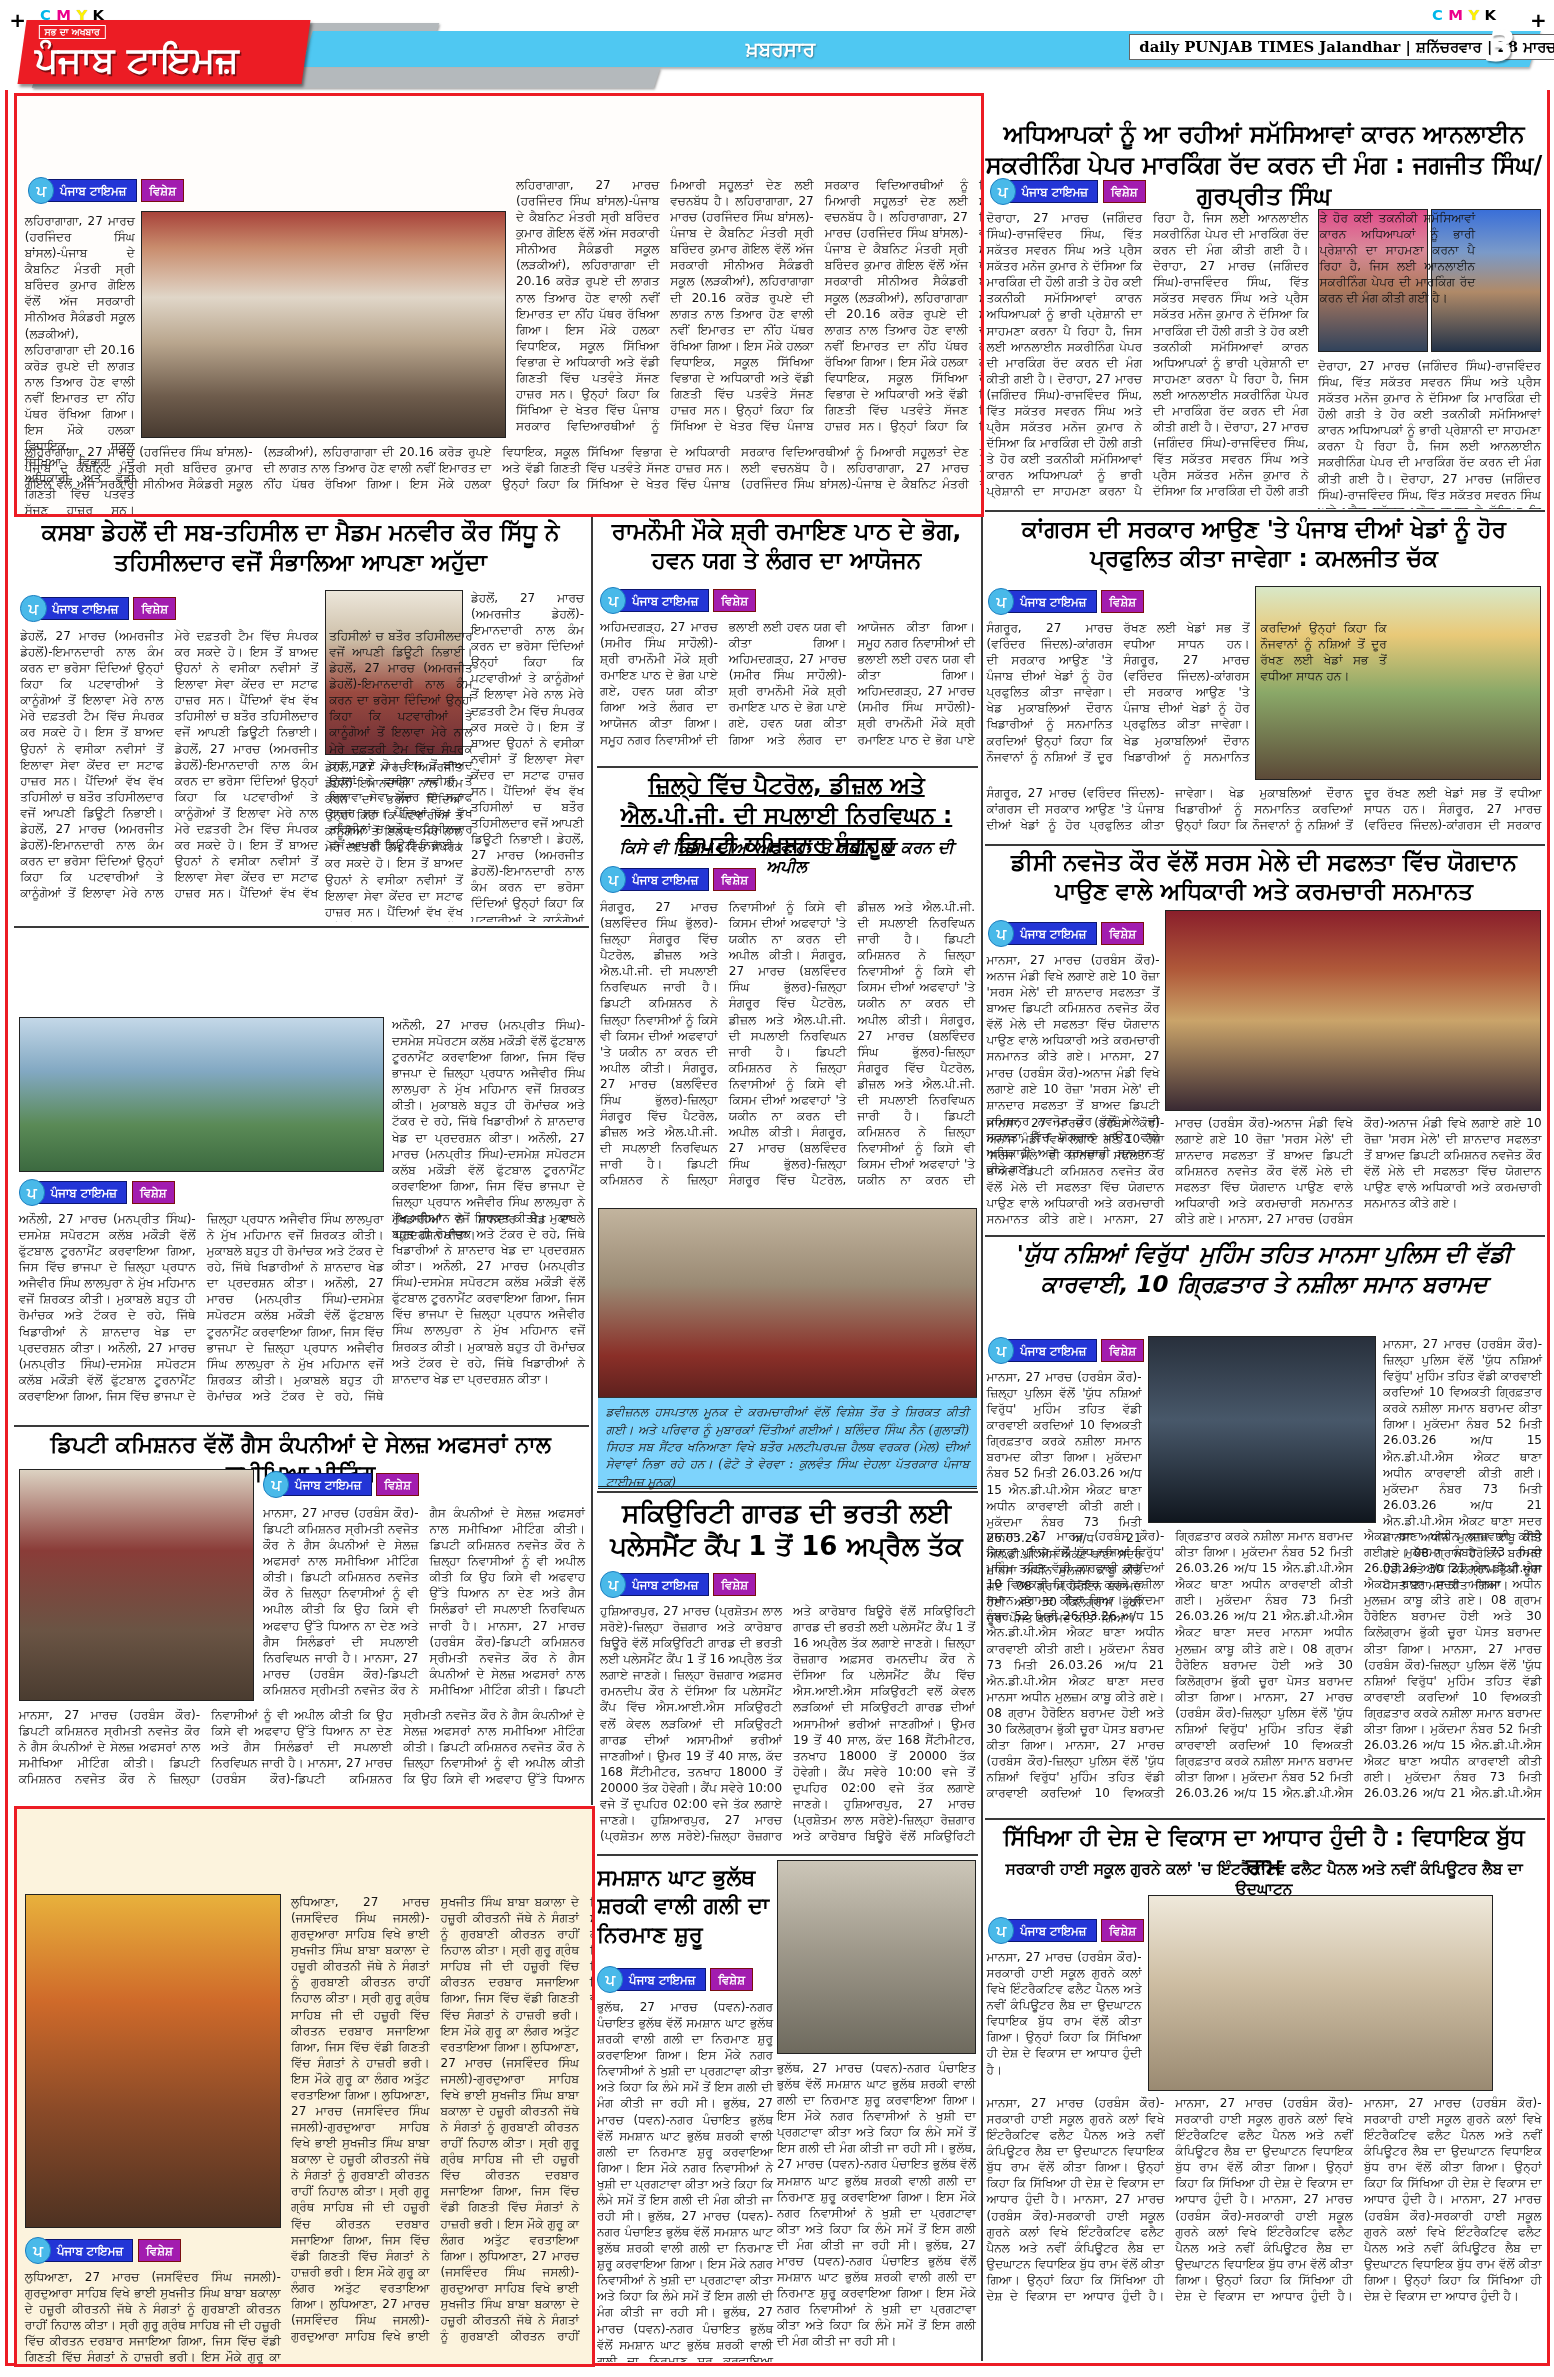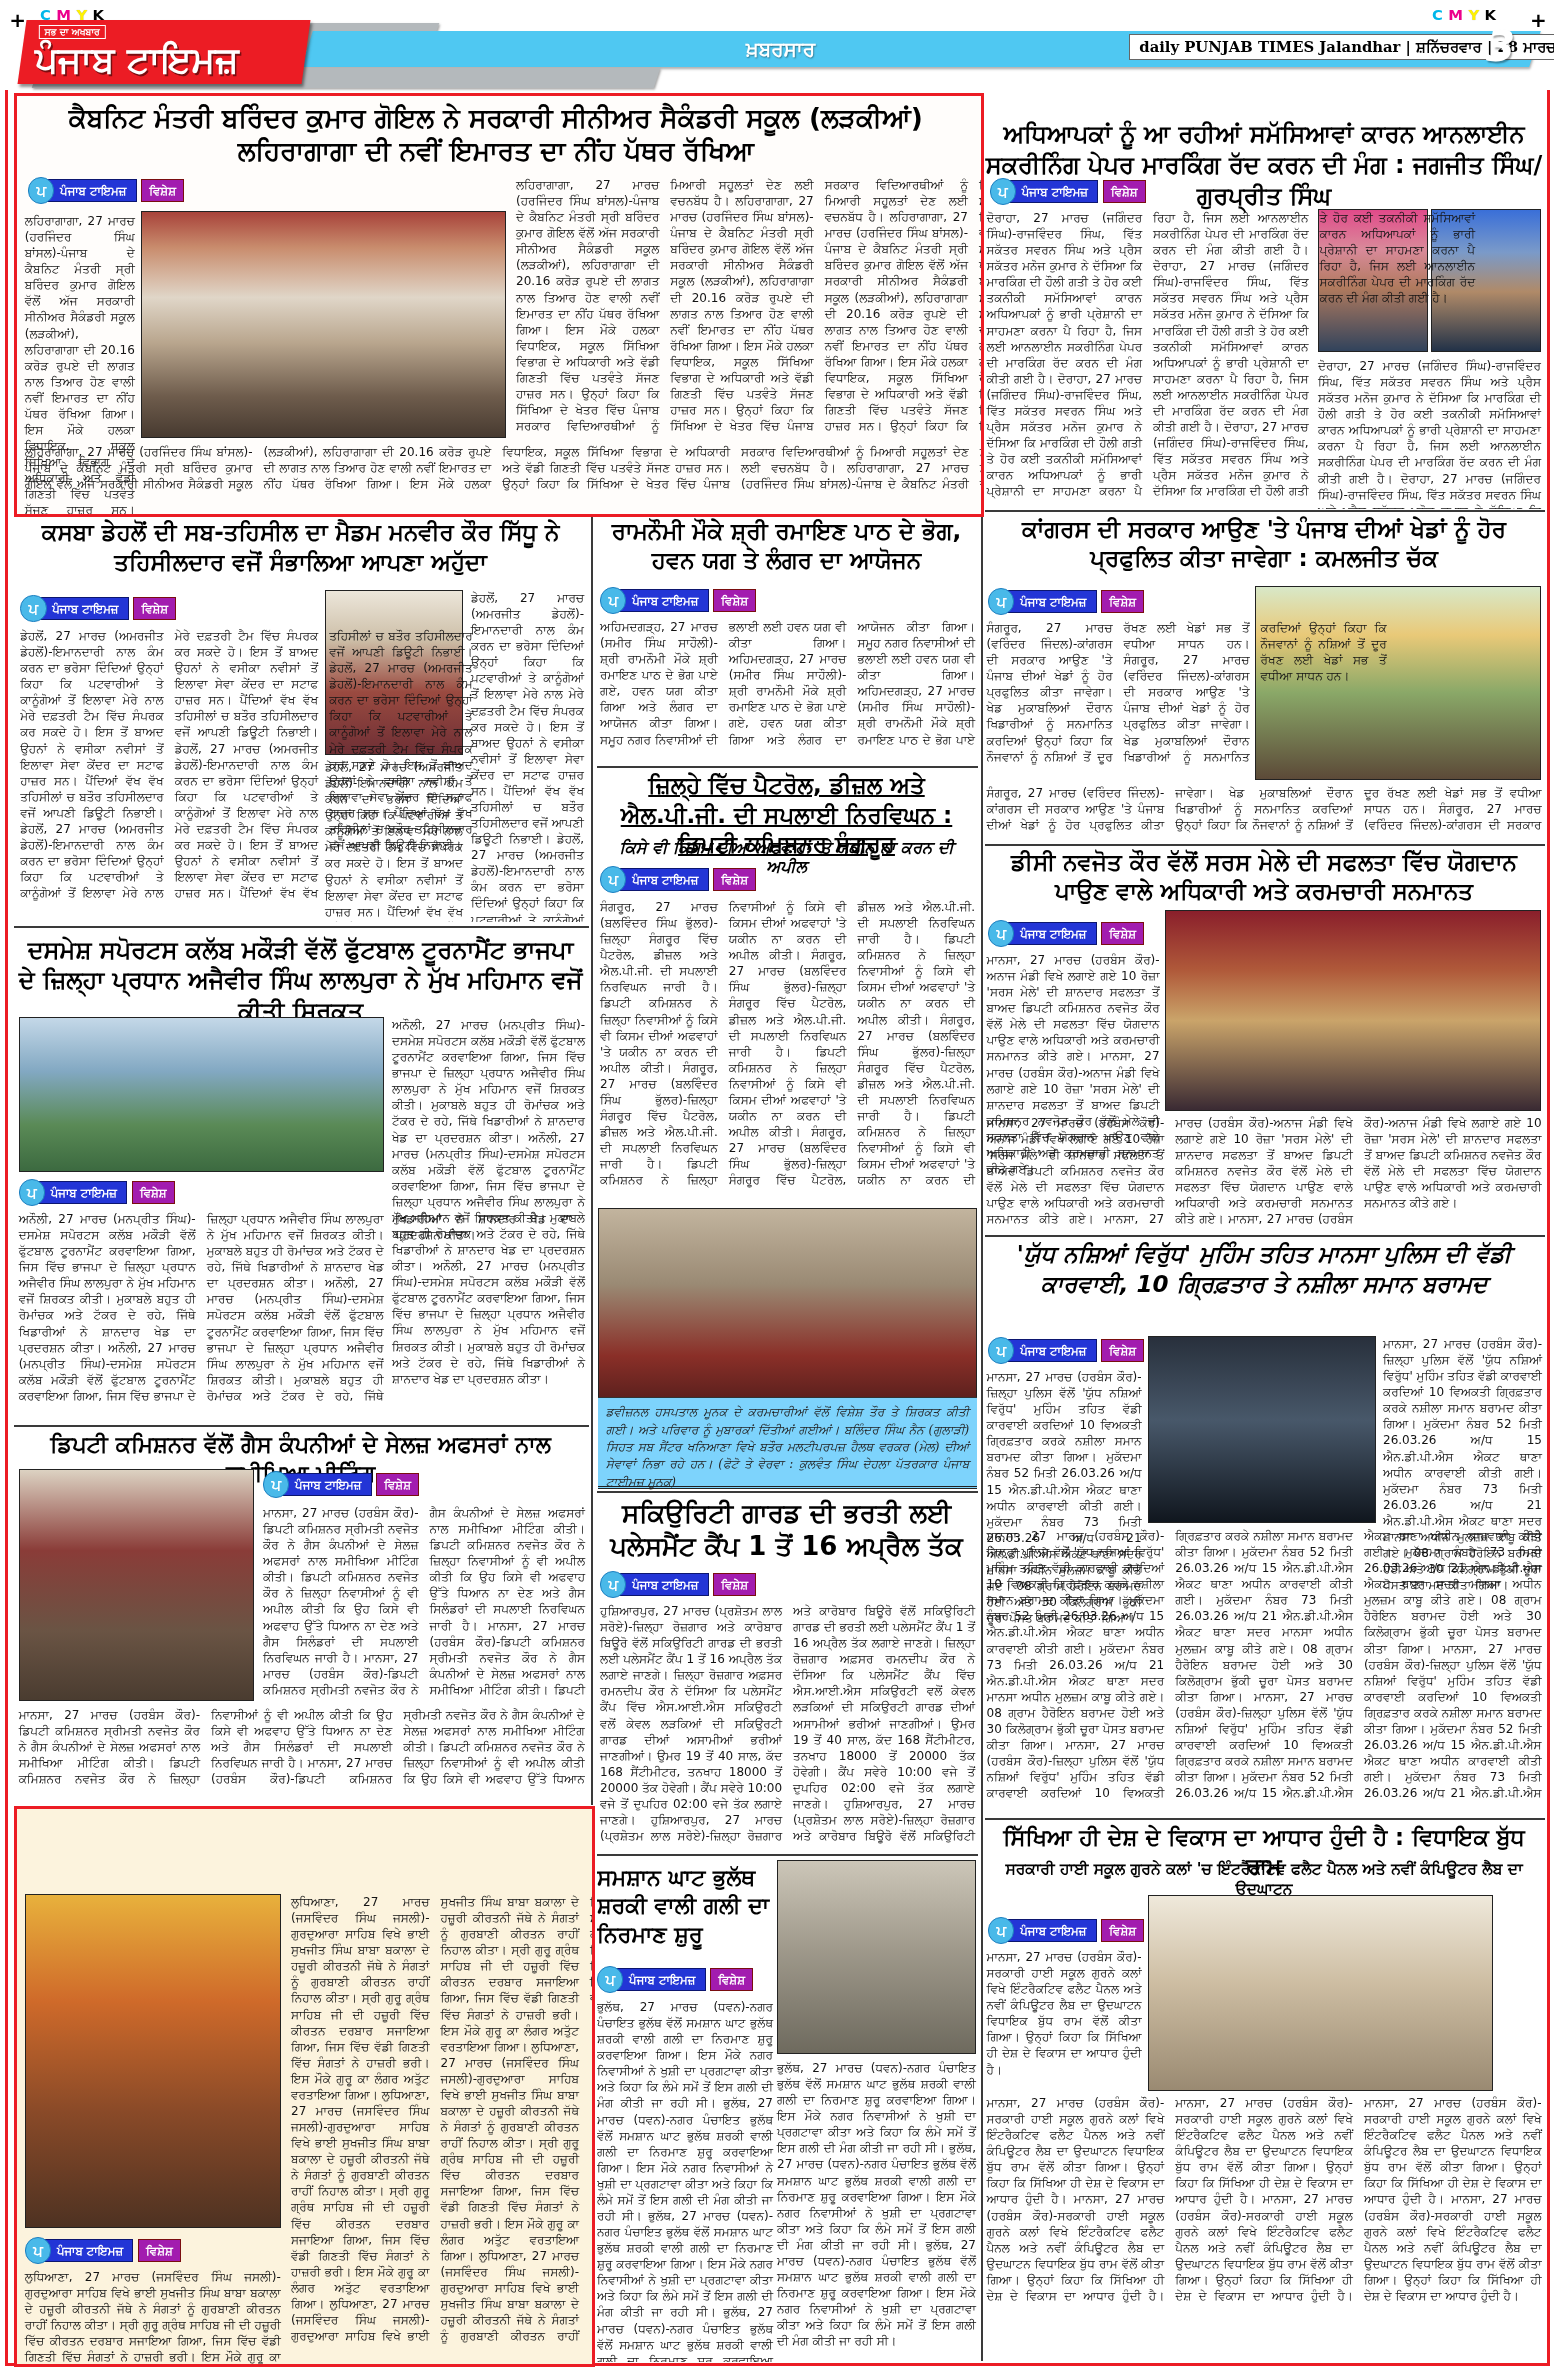--- a/index.html
+++ b/index.html
@@ -100,21 +100,20 @@
   <div class="hdiv" style="left:985px;top:844px;width:560px;"></div>
   <div class="hdiv" style="left:985px;top:1235px;width:560px;"></div>
   <div class="hdiv" style="left:985px;top:1818px;width:560px;"></div>
   <div class="hdiv" style="left:597px;top:766px;width:381px;"></div>
   <div class="hdiv" style="left:597px;top:1491px;width:381px;"></div>
   <div class="hdiv" style="left:597px;top:1854px;width:381px;"></div>
   <div class="hdiv" style="left:14px;top:926px;width:575px;"></div>
   <div class="hdiv" style="left:14px;top:1425px;width:575px;"></div>
 
   <div class="article lead-box" style="left:14px;top:93px;width:964px;height:418px;">
-    <div class="abs headline h34" style="left:7.8px;top:4.7px;width:942px;">ਕੈਬਨਿਟ ਮੰਤਰੀ ਬਰਿੰਦਰ ਕੁਮਾਰ ਗੋਇਲ ਨੇ ਸਰਕਾਰੀ ਸੀਨੀਅਰ ਸੈਕੰਡਰੀ ਸਕੂਲ (ਲੜਕੀਆਂ) ਲਹਿਰਾਗਾਗਾ ਦੀ ਨਵੀਂ ਇਮਾਰਤ ਦਾ ਨੀਂਹ ਪੱਥਰ ਰੱਖਿਆ</div>
     <div class="pt-badge" style="left:11px;top:82px;">
       <span class="circ">ਪ</span>
       <span class="paper">ਪੰਜਾਬ ਟਾਇਮਜ਼</span>
       <span class="special">ਵਿਸ਼ੇਸ਼</span>
     </div>
     <div class="photo ph-foundation" style="left:124px;top:115px;width:365px;height:227px;"></div>
     <div class="abs body-text" style="left:7.8px;top:117px;width:110px;height:224px;">ਲਹਿਰਾਗਾਗਾ, 27 ਮਾਰਚ (ਹਰਜਿੰਦਰ ਸਿੰਘ ਬਾਂਸਲ)-ਪੰਜਾਬ ਦੇ ਕੈਬਨਿਟ ਮੰਤਰੀ ਸ੍ਰੀ ਬਰਿੰਦਰ ਕੁਮਾਰ ਗੋਇਲ ਵੱਲੋਂ ਅੱਜ ਸਰਕਾਰੀ ਸੀਨੀਅਰ ਸੈਕੰਡਰੀ ਸਕੂਲ (ਲੜਕੀਆਂ), ਲਹਿਰਾਗਾਗਾ ਦੀ 20.16 ਕਰੋੜ ਰੁਪਏ ਦੀ ਲਾਗਤ ਨਾਲ ਤਿਆਰ ਹੋਣ ਵਾਲੀ ਨਵੀਂ ਇਮਾਰਤ ਦਾ ਨੀਂਹ ਪੱਥਰ ਰੱਖਿਆ ਗਿਆ। ਇਸ ਮੌਕੇ ਹਲਕਾ ਵਿਧਾਇਕ, ਸਕੂਲ ਸਿੱਖਿਆ ਵਿਭਾਗ ਦੇ ਅਧਿਕਾਰੀ ਅਤੇ ਵੱਡੀ ਗਿਣਤੀ ਵਿੱਚ ਪਤਵੰਤੇ ਸੱਜਣ ਹਾਜ਼ਰ ਸਨ। ਉਨ੍ਹਾਂ ਕਿਹਾ ਕਿ ਸਿੱਖਿਆ ਦੇ ਖੇਤਰ ਵਿੱਚ ਪੰਜਾਬ ਸਰਕਾਰ ਵਿਦਿਆਰਥੀਆਂ ਨੂੰ ਮਿਆਰੀ ਸਹੂਲਤਾਂ ਦੇਣ ਲਈ ਵਚਨਬੱਧ ਹੈ। </div>
     <div class="abs body-text cols-3" style="left:499px;top:81px;width:452px;height:261px;">ਲਹਿਰਾਗਾਗਾ, 27 ਮਾਰਚ (ਹਰਜਿੰਦਰ ਸਿੰਘ ਬਾਂਸਲ)-ਪੰਜਾਬ ਦੇ ਕੈਬਨਿਟ ਮੰਤਰੀ ਸ੍ਰੀ ਬਰਿੰਦਰ ਕੁਮਾਰ ਗੋਇਲ ਵੱਲੋਂ ਅੱਜ ਸਰਕਾਰੀ ਸੀਨੀਅਰ ਸੈਕੰਡਰੀ ਸਕੂਲ (ਲੜਕੀਆਂ), ਲਹਿਰਾਗਾਗਾ ਦੀ 20.16 ਕਰੋੜ ਰੁਪਏ ਦੀ ਲਾਗਤ ਨਾਲ ਤਿਆਰ ਹੋਣ ਵਾਲੀ ਨਵੀਂ ਇਮਾਰਤ ਦਾ ਨੀਂਹ ਪੱਥਰ ਰੱਖਿਆ ਗਿਆ। ਇਸ ਮੌਕੇ ਹਲਕਾ ਵਿਧਾਇਕ, ਸਕੂਲ ਸਿੱਖਿਆ ਵਿਭਾਗ ਦੇ ਅਧਿਕਾਰੀ ਅਤੇ ਵੱਡੀ ਗਿਣਤੀ ਵਿੱਚ ਪਤਵੰਤੇ ਸੱਜਣ ਹਾਜ਼ਰ ਸਨ। ਉਨ੍ਹਾਂ ਕਿਹਾ ਕਿ ਸਿੱਖਿਆ ਦੇ ਖੇਤਰ ਵਿੱਚ ਪੰਜਾਬ ਸਰਕਾਰ ਵਿਦਿਆਰਥੀਆਂ ਨੂੰ ਮਿਆਰੀ ਸਹੂਲਤਾਂ ਦੇਣ ਲਈ ਵਚਨਬੱਧ ਹੈ। ਲਹਿਰਾਗਾਗਾ, 27 ਮਾਰਚ (ਹਰਜਿੰਦਰ ਸਿੰਘ ਬਾਂਸਲ)-ਪੰਜਾਬ ਦੇ ਕੈਬਨਿਟ ਮੰਤਰੀ ਸ੍ਰੀ ਬਰਿੰਦਰ ਕੁਮਾਰ ਗੋਇਲ ਵੱਲੋਂ ਅੱਜ ਸਰਕਾਰੀ ਸੀਨੀਅਰ ਸੈਕੰਡਰੀ ਸਕੂਲ (ਲੜਕੀਆਂ), ਲਹਿਰਾਗਾਗਾ ਦੀ 20.16 ਕਰੋੜ ਰੁਪਏ ਦੀ ਲਾਗਤ ਨਾਲ ਤਿਆਰ ਹੋਣ ਵਾਲੀ ਨਵੀਂ ਇਮਾਰਤ ਦਾ ਨੀਂਹ ਪੱਥਰ ਰੱਖਿਆ ਗਿਆ। ਇਸ ਮੌਕੇ ਹਲਕਾ ਵਿਧਾਇਕ, ਸਕੂਲ ਸਿੱਖਿਆ ਵਿਭਾਗ ਦੇ ਅਧਿਕਾਰੀ ਅਤੇ ਵੱਡੀ ਗਿਣਤੀ ਵਿੱਚ ਪਤਵੰਤੇ ਸੱਜਣ ਹਾਜ਼ਰ ਸਨ। ਉਨ੍ਹਾਂ ਕਿਹਾ ਕਿ ਸਿੱਖਿਆ ਦੇ ਖੇਤਰ ਵਿੱਚ ਪੰਜਾਬ ਸਰਕਾਰ ਵਿਦਿਆਰਥੀਆਂ ਨੂੰ ਮਿਆਰੀ ਸਹੂਲਤਾਂ ਦੇਣ ਲਈ ਵਚਨਬੱਧ ਹੈ। ਲਹਿਰਾਗਾਗਾ, 27 ਮਾਰਚ (ਹਰਜਿੰਦਰ ਸਿੰਘ ਬਾਂਸਲ)-ਪੰਜਾਬ ਦੇ ਕੈਬਨਿਟ ਮੰਤਰੀ ਸ੍ਰੀ ਬਰਿੰਦਰ ਕੁਮਾਰ ਗੋਇਲ ਵੱਲੋਂ ਅੱਜ ਸਰਕਾਰੀ ਸੀਨੀਅਰ ਸੈਕੰਡਰੀ ਸਕੂਲ (ਲੜਕੀਆਂ), ਲਹਿਰਾਗਾਗਾ ਦੀ 20.16 ਕਰੋੜ ਰੁਪਏ ਦੀ ਲਾਗਤ ਨਾਲ ਤਿਆਰ ਹੋਣ ਵਾਲੀ ਨਵੀਂ ਇਮਾਰਤ ਦਾ ਨੀਂਹ ਪੱਥਰ ਰੱਖਿਆ ਗਿਆ। ਇਸ ਮੌਕੇ ਹਲਕਾ ਵਿਧਾਇਕ, ਸਕੂਲ ਸਿੱਖਿਆ ਵਿਭਾਗ ਦੇ ਅਧਿਕਾਰੀ ਅਤੇ ਵੱਡੀ ਗਿਣਤੀ ਵਿੱਚ ਪਤਵੰਤੇ ਸੱਜਣ ਹਾਜ਼ਰ ਸਨ। ਉਨ੍ਹਾਂ ਕਿਹਾ ਕਿ ਸਿੱਖਿਆ ਦੇ ਖੇਤਰ ਵਿੱਚ ਪੰਜਾਬ ਸਰਕਾਰ ਵਿਦਿਆਰਥੀਆਂ ਨੂੰ ਮਿਆਰੀ ਸਹੂਲਤਾਂ ਦੇਣ ਲਈ ਵਚਨਬੱਧ ਹੈ। ਲਹਿਰਾਗਾਗਾ, 27 ਮਾਰਚ (ਹਰਜਿੰਦਰ ਸਿੰਘ ਬਾਂਸਲ)-ਪੰਜਾਬ ਦੇ ਕੈਬਨਿਟ ਮੰਤਰੀ ਸ੍ਰੀ ਬਰਿੰਦਰ ਕੁਮਾਰ ਗੋਇਲ ਵੱਲੋਂ ਅੱਜ ਸਰਕਾਰੀ ਸੀਨੀਅਰ ਸੈਕੰਡਰੀ ਸਕੂਲ (ਲੜਕੀਆਂ), ਲਹਿਰਾਗਾਗਾ ਦੀ 20.16 ਕਰੋੜ ਰੁਪਏ ਦੀ ਲਾਗਤ ਨਾਲ ਤਿਆਰ ਹੋਣ ਵਾਲੀ ਨਵੀਂ ਇਮਾਰਤ ਦਾ ਨੀਂਹ ਪੱਥਰ ਰੱਖਿਆ ਗਿਆ। ਇਸ ਮੌਕੇ ਹਲਕਾ ਵਿਧਾਇਕ, ਸਕੂਲ ਸਿੱਖਿਆ ਵਿਭਾਗ ਦੇ ਅਧਿਕਾਰੀ ਅਤੇ ਵੱਡੀ ਗਿਣਤੀ ਵਿੱਚ ਪਤਵੰਤੇ ਸੱਜਣ ਹਾਜ਼ਰ ਸਨ। ਉਨ੍ਹਾਂ ਕਿਹਾ ਕਿ ਸਿੱਖਿਆ ਦੇ ਖੇਤਰ ਵਿੱਚ ਪੰਜਾਬ ਸਰਕਾਰ ਵਿਦਿਆਰਥੀਆਂ ਨੂੰ ਮਿਆਰੀ ਸਹੂਲਤਾਂ ਦੇਣ ਲਈ ਵਚਨਬੱਧ ਹੈ। </div>
     <div class="abs body-text cols-4" style="left:7.8px;top:348px;width:944px;height:62px;">ਲਹਿਰਾਗਾਗਾ, 27 ਮਾਰਚ (ਹਰਜਿੰਦਰ ਸਿੰਘ ਬਾਂਸਲ)-ਪੰਜਾਬ ਦੇ ਕੈਬਨਿਟ ਮੰਤਰੀ ਸ੍ਰੀ ਬਰਿੰਦਰ ਕੁਮਾਰ ਗੋਇਲ ਵੱਲੋਂ ਅੱਜ ਸਰਕਾਰੀ ਸੀਨੀਅਰ ਸੈਕੰਡਰੀ ਸਕੂਲ (ਲੜਕੀਆਂ), ਲਹਿਰਾਗਾਗਾ ਦੀ 20.16 ਕਰੋੜ ਰੁਪਏ ਦੀ ਲਾਗਤ ਨਾਲ ਤਿਆਰ ਹੋਣ ਵਾਲੀ ਨਵੀਂ ਇਮਾਰਤ ਦਾ ਨੀਂਹ ਪੱਥਰ ਰੱਖਿਆ ਗਿਆ। ਇਸ ਮੌਕੇ ਹਲਕਾ ਵਿਧਾਇਕ, ਸਕੂਲ ਸਿੱਖਿਆ ਵਿਭਾਗ ਦੇ ਅਧਿਕਾਰੀ ਅਤੇ ਵੱਡੀ ਗਿਣਤੀ ਵਿੱਚ ਪਤਵੰਤੇ ਸੱਜਣ ਹਾਜ਼ਰ ਸਨ। ਉਨ੍ਹਾਂ ਕਿਹਾ ਕਿ ਸਿੱਖਿਆ ਦੇ ਖੇਤਰ ਵਿੱਚ ਪੰਜਾਬ ਸਰਕਾਰ ਵਿਦਿਆਰਥੀਆਂ ਨੂੰ ਮਿਆਰੀ ਸਹੂਲਤਾਂ ਦੇਣ ਲਈ ਵਚਨਬੱਧ ਹੈ। ਲਹਿਰਾਗਾਗਾ, 27 ਮਾਰਚ (ਹਰਜਿੰਦਰ ਸਿੰਘ ਬਾਂਸਲ)-ਪੰਜਾਬ ਦੇ ਕੈਬਨਿਟ ਮੰਤਰੀ ਸ੍ਰੀ ਬਰਿੰਦਰ ਕੁਮਾਰ ਗੋਇਲ ਵੱਲੋਂ ਅੱਜ ਸਰਕਾਰੀ ਸੀਨੀਅਰ ਸੈਕੰਡਰੀ ਸਕੂਲ (ਲੜਕੀਆਂ), ਲਹਿਰਾਗਾਗਾ ਦੀ 20.16 ਕਰੋੜ ਰੁਪਏ ਦੀ ਲਾਗਤ ਨਾਲ ਤਿਆਰ ਹੋਣ ਵਾਲੀ ਨਵੀਂ ਇਮਾਰਤ ਦਾ ਨੀਂਹ ਪੱਥਰ ਰੱਖਿਆ ਗਿਆ। ਇਸ ਮੌਕੇ ਹਲਕਾ ਵਿਧਾਇਕ, ਸਕੂਲ ਸਿੱਖਿਆ ਵਿਭਾਗ ਦੇ ਅਧਿਕਾਰੀ ਅਤੇ ਵੱਡੀ ਗਿਣਤੀ ਵਿੱਚ ਪਤਵੰਤੇ ਸੱਜਣ ਹਾਜ਼ਰ ਸਨ। ਉਨ੍ਹਾਂ ਕਿਹਾ ਕਿ ਸਿੱਖਿਆ ਦੇ ਖੇਤਰ ਵਿੱਚ ਪੰਜਾਬ ਸਰਕਾਰ ਵਿਦਿਆਰਥੀਆਂ ਨੂੰ ਮਿਆਰੀ ਸਹੂਲਤਾਂ ਦੇਣ ਲਈ ਵਚਨਬੱਧ ਹੈ। ਲਹਿਰਾਗਾਗਾ, 27 ਮਾਰਚ (ਹਰਜਿੰਦਰ ਸਿੰਘ ਬਾਂਸਲ)-ਪੰਜਾਬ ਦੇ ਕੈਬਨਿਟ ਮੰਤਰੀ ਸ੍ਰੀ ਬਰਿੰਦਰ ਕੁਮਾਰ ਗੋਇਲ ਵੱਲੋਂ ਅੱਜ ਸਰਕਾਰੀ ਸੀਨੀਅਰ ਸੈਕੰਡਰੀ ਸਕੂਲ (ਲੜਕੀਆਂ), ਲਹਿਰਾਗਾਗਾ ਦੀ 20.16 ਕਰੋੜ ਰੁਪਏ ਦੀ ਲਾਗਤ ਨਾਲ ਤਿਆਰ ਹੋਣ ਵਾਲੀ ਨਵੀਂ ਇਮਾਰਤ ਦਾ ਨੀਂਹ ਪੱਥਰ ਰੱਖਿਆ ਗਿਆ। ਇਸ ਮੌਕੇ ਹਲਕਾ ਵਿਧਾਇਕ, ਸਕੂਲ ਸਿੱਖਿਆ ਵਿਭਾਗ ਦੇ ਅਧਿਕਾਰੀ ਅਤੇ ਵੱਡੀ ਗਿਣਤੀ ਵਿੱਚ ਪਤਵੰਤੇ ਸੱਜਣ ਹਾਜ਼ਰ ਸਨ। ਉਨ੍ਹਾਂ ਕਿਹਾ ਕਿ ਸਿੱਖਿਆ ਦੇ ਖੇਤਰ ਵਿੱਚ ਪੰਜਾਬ ਸਰਕਾਰ ਵਿਦਿਆਰਥੀਆਂ ਨੂੰ ਮਿਆਰੀ ਸਹੂਲਤਾਂ ਦੇਣ ਲਈ ਵਚਨਬੱਧ ਹੈ। </div>
   </div>
@@ -235,21 +234,20 @@
       <span class="circ">ਪ</span>
       <span class="paper">ਪੰਜਾਬ ਟਾਇਮਜ਼</span>
       <span class="special">ਵਿਸ਼ੇਸ਼</span>
     </div>
     <div class="photo ph-classroom" style="left:163px;top:75px;width:345px;height:196px;"></div>
     <div class="abs body-text" style="left:1.6px;top:129px;width:155px;height:141px;">ਮਾਨਸਾ, 27 ਮਾਰਚ (ਹਰਬੰਸ ਕੌਰ)-ਸਰਕਾਰੀ ਹਾਈ ਸਕੂਲ ਗੁਰਨੇ ਕਲਾਂ ਵਿਖੇ ਇੰਟਰੈਕਟਿਵ ਫਲੈਟ ਪੈਨਲ ਅਤੇ ਨਵੀਂ ਕੰਪਿਊਟਰ ਲੈਬ ਦਾ ਉਦਘਾਟਨ ਵਿਧਾਇਕ ਬੁੱਧ ਰਾਮ ਵੱਲੋਂ ਕੀਤਾ ਗਿਆ। ਉਨ੍ਹਾਂ ਕਿਹਾ ਕਿ ਸਿੱਖਿਆ ਹੀ ਦੇਸ਼ ਦੇ ਵਿਕਾਸ ਦਾ ਆਧਾਰ ਹੁੰਦੀ ਹੈ। </div>
     <div class="abs body-text cols-3" style="left:1.6px;top:275px;width:555px;height:258px;">ਮਾਨਸਾ, 27 ਮਾਰਚ (ਹਰਬੰਸ ਕੌਰ)-ਸਰਕਾਰੀ ਹਾਈ ਸਕੂਲ ਗੁਰਨੇ ਕਲਾਂ ਵਿਖੇ ਇੰਟਰੈਕਟਿਵ ਫਲੈਟ ਪੈਨਲ ਅਤੇ ਨਵੀਂ ਕੰਪਿਊਟਰ ਲੈਬ ਦਾ ਉਦਘਾਟਨ ਵਿਧਾਇਕ ਬੁੱਧ ਰਾਮ ਵੱਲੋਂ ਕੀਤਾ ਗਿਆ। ਉਨ੍ਹਾਂ ਕਿਹਾ ਕਿ ਸਿੱਖਿਆ ਹੀ ਦੇਸ਼ ਦੇ ਵਿਕਾਸ ਦਾ ਆਧਾਰ ਹੁੰਦੀ ਹੈ। ਮਾਨਸਾ, 27 ਮਾਰਚ (ਹਰਬੰਸ ਕੌਰ)-ਸਰਕਾਰੀ ਹਾਈ ਸਕੂਲ ਗੁਰਨੇ ਕਲਾਂ ਵਿਖੇ ਇੰਟਰੈਕਟਿਵ ਫਲੈਟ ਪੈਨਲ ਅਤੇ ਨਵੀਂ ਕੰਪਿਊਟਰ ਲੈਬ ਦਾ ਉਦਘਾਟਨ ਵਿਧਾਇਕ ਬੁੱਧ ਰਾਮ ਵੱਲੋਂ ਕੀਤਾ ਗਿਆ। ਉਨ੍ਹਾਂ ਕਿਹਾ ਕਿ ਸਿੱਖਿਆ ਹੀ ਦੇਸ਼ ਦੇ ਵਿਕਾਸ ਦਾ ਆਧਾਰ ਹੁੰਦੀ ਹੈ। ਮਾਨਸਾ, 27 ਮਾਰਚ (ਹਰਬੰਸ ਕੌਰ)-ਸਰਕਾਰੀ ਹਾਈ ਸਕੂਲ ਗੁਰਨੇ ਕਲਾਂ ਵਿਖੇ ਇੰਟਰੈਕਟਿਵ ਫਲੈਟ ਪੈਨਲ ਅਤੇ ਨਵੀਂ ਕੰਪਿਊਟਰ ਲੈਬ ਦਾ ਉਦਘਾਟਨ ਵਿਧਾਇਕ ਬੁੱਧ ਰਾਮ ਵੱਲੋਂ ਕੀਤਾ ਗਿਆ। ਉਨ੍ਹਾਂ ਕਿਹਾ ਕਿ ਸਿੱਖਿਆ ਹੀ ਦੇਸ਼ ਦੇ ਵਿਕਾਸ ਦਾ ਆਧਾਰ ਹੁੰਦੀ ਹੈ। ਮਾਨਸਾ, 27 ਮਾਰਚ (ਹਰਬੰਸ ਕੌਰ)-ਸਰਕਾਰੀ ਹਾਈ ਸਕੂਲ ਗੁਰਨੇ ਕਲਾਂ ਵਿਖੇ ਇੰਟਰੈਕਟਿਵ ਫਲੈਟ ਪੈਨਲ ਅਤੇ ਨਵੀਂ ਕੰਪਿਊਟਰ ਲੈਬ ਦਾ ਉਦਘਾਟਨ ਵਿਧਾਇਕ ਬੁੱਧ ਰਾਮ ਵੱਲੋਂ ਕੀਤਾ ਗਿਆ। ਉਨ੍ਹਾਂ ਕਿਹਾ ਕਿ ਸਿੱਖਿਆ ਹੀ ਦੇਸ਼ ਦੇ ਵਿਕਾਸ ਦਾ ਆਧਾਰ ਹੁੰਦੀ ਹੈ। ਮਾਨਸਾ, 27 ਮਾਰਚ (ਹਰਬੰਸ ਕੌਰ)-ਸਰਕਾਰੀ ਹਾਈ ਸਕੂਲ ਗੁਰਨੇ ਕਲਾਂ ਵਿਖੇ ਇੰਟਰੈਕਟਿਵ ਫਲੈਟ ਪੈਨਲ ਅਤੇ ਨਵੀਂ ਕੰਪਿਊਟਰ ਲੈਬ ਦਾ ਉਦਘਾਟਨ ਵਿਧਾਇਕ ਬੁੱਧ ਰਾਮ ਵੱਲੋਂ ਕੀਤਾ ਗਿਆ। ਉਨ੍ਹਾਂ ਕਿਹਾ ਕਿ ਸਿੱਖਿਆ ਹੀ ਦੇਸ਼ ਦੇ ਵਿਕਾਸ ਦਾ ਆਧਾਰ ਹੁੰਦੀ ਹੈ। ਮਾਨਸਾ, 27 ਮਾਰਚ (ਹਰਬੰਸ ਕੌਰ)-ਸਰਕਾਰੀ ਹਾਈ ਸਕੂਲ ਗੁਰਨੇ ਕਲਾਂ ਵਿਖੇ ਇੰਟਰੈਕਟਿਵ ਫਲੈਟ ਪੈਨਲ ਅਤੇ ਨਵੀਂ ਕੰਪਿਊਟਰ ਲੈਬ ਦਾ ਉਦਘਾਟਨ ਵਿਧਾਇਕ ਬੁੱਧ ਰਾਮ ਵੱਲੋਂ ਕੀਤਾ ਗਿਆ। ਉਨ੍ਹਾਂ ਕਿਹਾ ਕਿ ਸਿੱਖਿਆ ਹੀ ਦੇਸ਼ ਦੇ ਵਿਕਾਸ ਦਾ ਆਧਾਰ ਹੁੰਦੀ ਹੈ। </div>
   </div>
 
   <div class="article" style="left:14px;top:930px;width:575px;height:493px;">
-    <div class="abs headline h31" style="left:3.1px;top:4.7px;width:567px;">ਦਸਮੇਸ਼ ਸਪੋਰਟਸ ਕਲੱਬ ਮਕੌੜੀ ਵੱਲੋਂ ਫੁੱਟਬਾਲ ਟੂਰਨਾਮੈਂਟ ਭਾਜਪਾ ਦੇ ਜ਼ਿਲ੍ਹਾ ਪ੍ਰਧਾਨ ਅਜੈਵੀਰ ਸਿੰਘ ਲਾਲਪੁਰਾ ਨੇ ਮੁੱਖ ਮਹਿਮਾਨ ਵਜੋਂ ਕੀਤੀ ਸ਼ਿਰਕਤ</div>
     <div class="photo ph-football" style="left:4.7px;top:87px;width:365px;height:155px;"></div>
     <div class="pt-badge" style="left:4.7px;top:250px;">
       <span class="circ">ਪ</span>
       <span class="paper">ਪੰਜਾਬ ਟਾਇਮਜ਼</span>
       <span class="special">ਵਿਸ਼ੇਸ਼</span>
     </div>
     <div class="abs body-text" style="left:378px;top:87px;width:193px;height:399px;">ਅਨੌਲੀ, 27 ਮਾਰਚ (ਮਨਪ੍ਰੀਤ ਸਿੰਘ)-ਦਸਮੇਸ਼ ਸਪੋਰਟਸ ਕਲੱਬ ਮਕੌੜੀ ਵੱਲੋਂ ਫੁੱਟਬਾਲ ਟੂਰਨਾਮੈਂਟ ਕਰਵਾਇਆ ਗਿਆ, ਜਿਸ ਵਿੱਚ ਭਾਜਪਾ ਦੇ ਜ਼ਿਲ੍ਹਾ ਪ੍ਰਧਾਨ ਅਜੈਵੀਰ ਸਿੰਘ ਲਾਲਪੁਰਾ ਨੇ ਮੁੱਖ ਮਹਿਮਾਨ ਵਜੋਂ ਸ਼ਿਰਕਤ ਕੀਤੀ। ਮੁਕਾਬਲੇ ਬਹੁਤ ਹੀ ਰੋਮਾਂਚਕ ਅਤੇ ਟੱਕਰ ਦੇ ਰਹੇ, ਜਿੱਥੇ ਖਿਡਾਰੀਆਂ ਨੇ ਸ਼ਾਨਦਾਰ ਖੇਡ ਦਾ ਪ੍ਰਦਰਸ਼ਨ ਕੀਤਾ। ਅਨੌਲੀ, 27 ਮਾਰਚ (ਮਨਪ੍ਰੀਤ ਸਿੰਘ)-ਦਸਮੇਸ਼ ਸਪੋਰਟਸ ਕਲੱਬ ਮਕੌੜੀ ਵੱਲੋਂ ਫੁੱਟਬਾਲ ਟੂਰਨਾਮੈਂਟ ਕਰਵਾਇਆ ਗਿਆ, ਜਿਸ ਵਿੱਚ ਭਾਜਪਾ ਦੇ ਜ਼ਿਲ੍ਹਾ ਪ੍ਰਧਾਨ ਅਜੈਵੀਰ ਸਿੰਘ ਲਾਲਪੁਰਾ ਨੇ ਮੁੱਖ ਮਹਿਮਾਨ ਵਜੋਂ ਸ਼ਿਰਕਤ ਕੀਤੀ। ਮੁਕਾਬਲੇ ਬਹੁਤ ਹੀ ਰੋਮਾਂਚਕ ਅਤੇ ਟੱਕਰ ਦੇ ਰਹੇ, ਜਿੱਥੇ ਖਿਡਾਰੀਆਂ ਨੇ ਸ਼ਾਨਦਾਰ ਖੇਡ ਦਾ ਪ੍ਰਦਰਸ਼ਨ ਕੀਤਾ। ਅਨੌਲੀ, 27 ਮਾਰਚ (ਮਨਪ੍ਰੀਤ ਸਿੰਘ)-ਦਸਮੇਸ਼ ਸਪੋਰਟਸ ਕਲੱਬ ਮਕੌੜੀ ਵੱਲੋਂ ਫੁੱਟਬਾਲ ਟੂਰਨਾਮੈਂਟ ਕਰਵਾਇਆ ਗਿਆ, ਜਿਸ ਵਿੱਚ ਭਾਜਪਾ ਦੇ ਜ਼ਿਲ੍ਹਾ ਪ੍ਰਧਾਨ ਅਜੈਵੀਰ ਸਿੰਘ ਲਾਲਪੁਰਾ ਨੇ ਮੁੱਖ ਮਹਿਮਾਨ ਵਜੋਂ ਸ਼ਿਰਕਤ ਕੀਤੀ। ਮੁਕਾਬਲੇ ਬਹੁਤ ਹੀ ਰੋਮਾਂਚਕ ਅਤੇ ਟੱਕਰ ਦੇ ਰਹੇ, ਜਿੱਥੇ ਖਿਡਾਰੀਆਂ ਨੇ ਸ਼ਾਨਦਾਰ ਖੇਡ ਦਾ ਪ੍ਰਦਰਸ਼ਨ ਕੀਤਾ। </div>
     <div class="abs body-text cols-2" style="left:4.7px;top:281px;width:365px;height:205px;">ਅਨੌਲੀ, 27 ਮਾਰਚ (ਮਨਪ੍ਰੀਤ ਸਿੰਘ)-ਦਸਮੇਸ਼ ਸਪੋਰਟਸ ਕਲੱਬ ਮਕੌੜੀ ਵੱਲੋਂ ਫੁੱਟਬਾਲ ਟੂਰਨਾਮੈਂਟ ਕਰਵਾਇਆ ਗਿਆ, ਜਿਸ ਵਿੱਚ ਭਾਜਪਾ ਦੇ ਜ਼ਿਲ੍ਹਾ ਪ੍ਰਧਾਨ ਅਜੈਵੀਰ ਸਿੰਘ ਲਾਲਪੁਰਾ ਨੇ ਮੁੱਖ ਮਹਿਮਾਨ ਵਜੋਂ ਸ਼ਿਰਕਤ ਕੀਤੀ। ਮੁਕਾਬਲੇ ਬਹੁਤ ਹੀ ਰੋਮਾਂਚਕ ਅਤੇ ਟੱਕਰ ਦੇ ਰਹੇ, ਜਿੱਥੇ ਖਿਡਾਰੀਆਂ ਨੇ ਸ਼ਾਨਦਾਰ ਖੇਡ ਦਾ ਪ੍ਰਦਰਸ਼ਨ ਕੀਤਾ। ਅਨੌਲੀ, 27 ਮਾਰਚ (ਮਨਪ੍ਰੀਤ ਸਿੰਘ)-ਦਸਮੇਸ਼ ਸਪੋਰਟਸ ਕਲੱਬ ਮਕੌੜੀ ਵੱਲੋਂ ਫੁੱਟਬਾਲ ਟੂਰਨਾਮੈਂਟ ਕਰਵਾਇਆ ਗਿਆ, ਜਿਸ ਵਿੱਚ ਭਾਜਪਾ ਦੇ ਜ਼ਿਲ੍ਹਾ ਪ੍ਰਧਾਨ ਅਜੈਵੀਰ ਸਿੰਘ ਲਾਲਪੁਰਾ ਨੇ ਮੁੱਖ ਮਹਿਮਾਨ ਵਜੋਂ ਸ਼ਿਰਕਤ ਕੀਤੀ। ਮੁਕਾਬਲੇ ਬਹੁਤ ਹੀ ਰੋਮਾਂਚਕ ਅਤੇ ਟੱਕਰ ਦੇ ਰਹੇ, ਜਿੱਥੇ ਖਿਡਾਰੀਆਂ ਨੇ ਸ਼ਾਨਦਾਰ ਖੇਡ ਦਾ ਪ੍ਰਦਰਸ਼ਨ ਕੀਤਾ। ਅਨੌਲੀ, 27 ਮਾਰਚ (ਮਨਪ੍ਰੀਤ ਸਿੰਘ)-ਦਸਮੇਸ਼ ਸਪੋਰਟਸ ਕਲੱਬ ਮਕੌੜੀ ਵੱਲੋਂ ਫੁੱਟਬਾਲ ਟੂਰਨਾਮੈਂਟ ਕਰਵਾਇਆ ਗਿਆ, ਜਿਸ ਵਿੱਚ ਭਾਜਪਾ ਦੇ ਜ਼ਿਲ੍ਹਾ ਪ੍ਰਧਾਨ ਅਜੈਵੀਰ ਸਿੰਘ ਲਾਲਪੁਰਾ ਨੇ ਮੁੱਖ ਮਹਿਮਾਨ ਵਜੋਂ ਸ਼ਿਰਕਤ ਕੀਤੀ। ਮੁਕਾਬਲੇ ਬਹੁਤ ਹੀ ਰੋਮਾਂਚਕ ਅਤੇ ਟੱਕਰ ਦੇ ਰਹੇ, ਜਿੱਥੇ ਖਿਡਾਰੀਆਂ ਨੇ ਸ਼ਾਨਦਾਰ ਖੇਡ ਦਾ ਪ੍ਰਦਰਸ਼ਨ ਕੀਤਾ। </div>
   </div>
 

